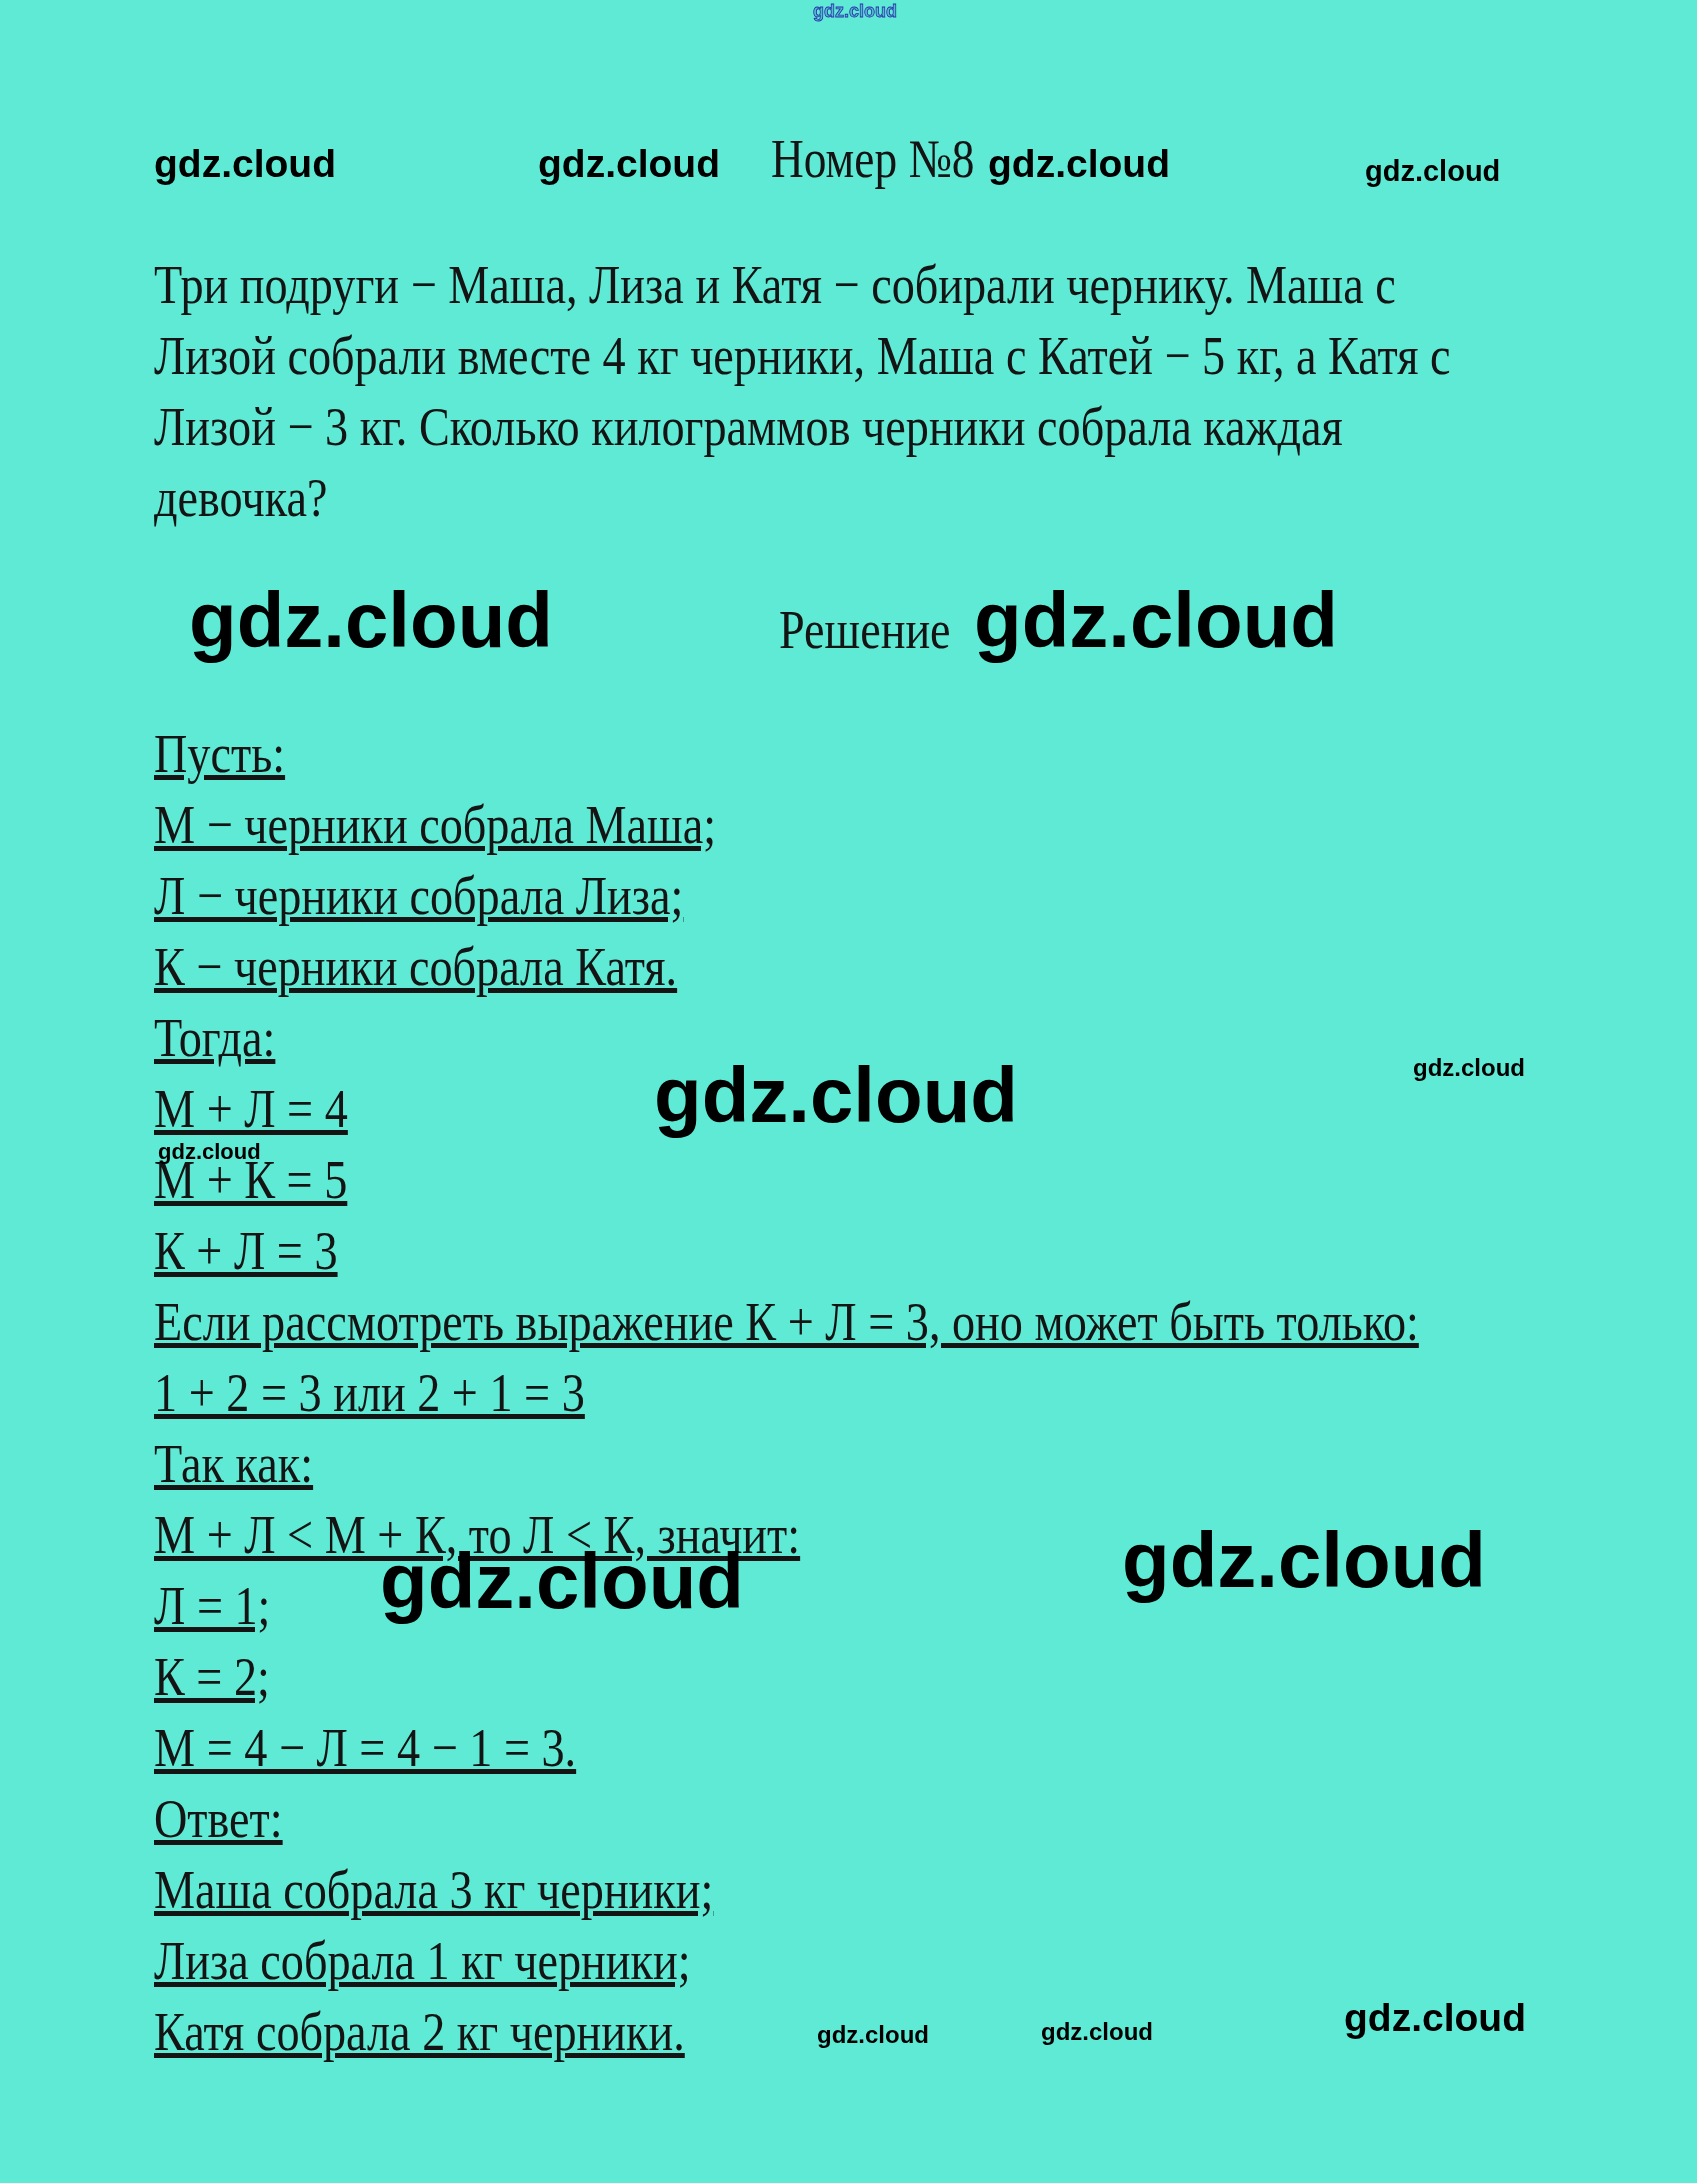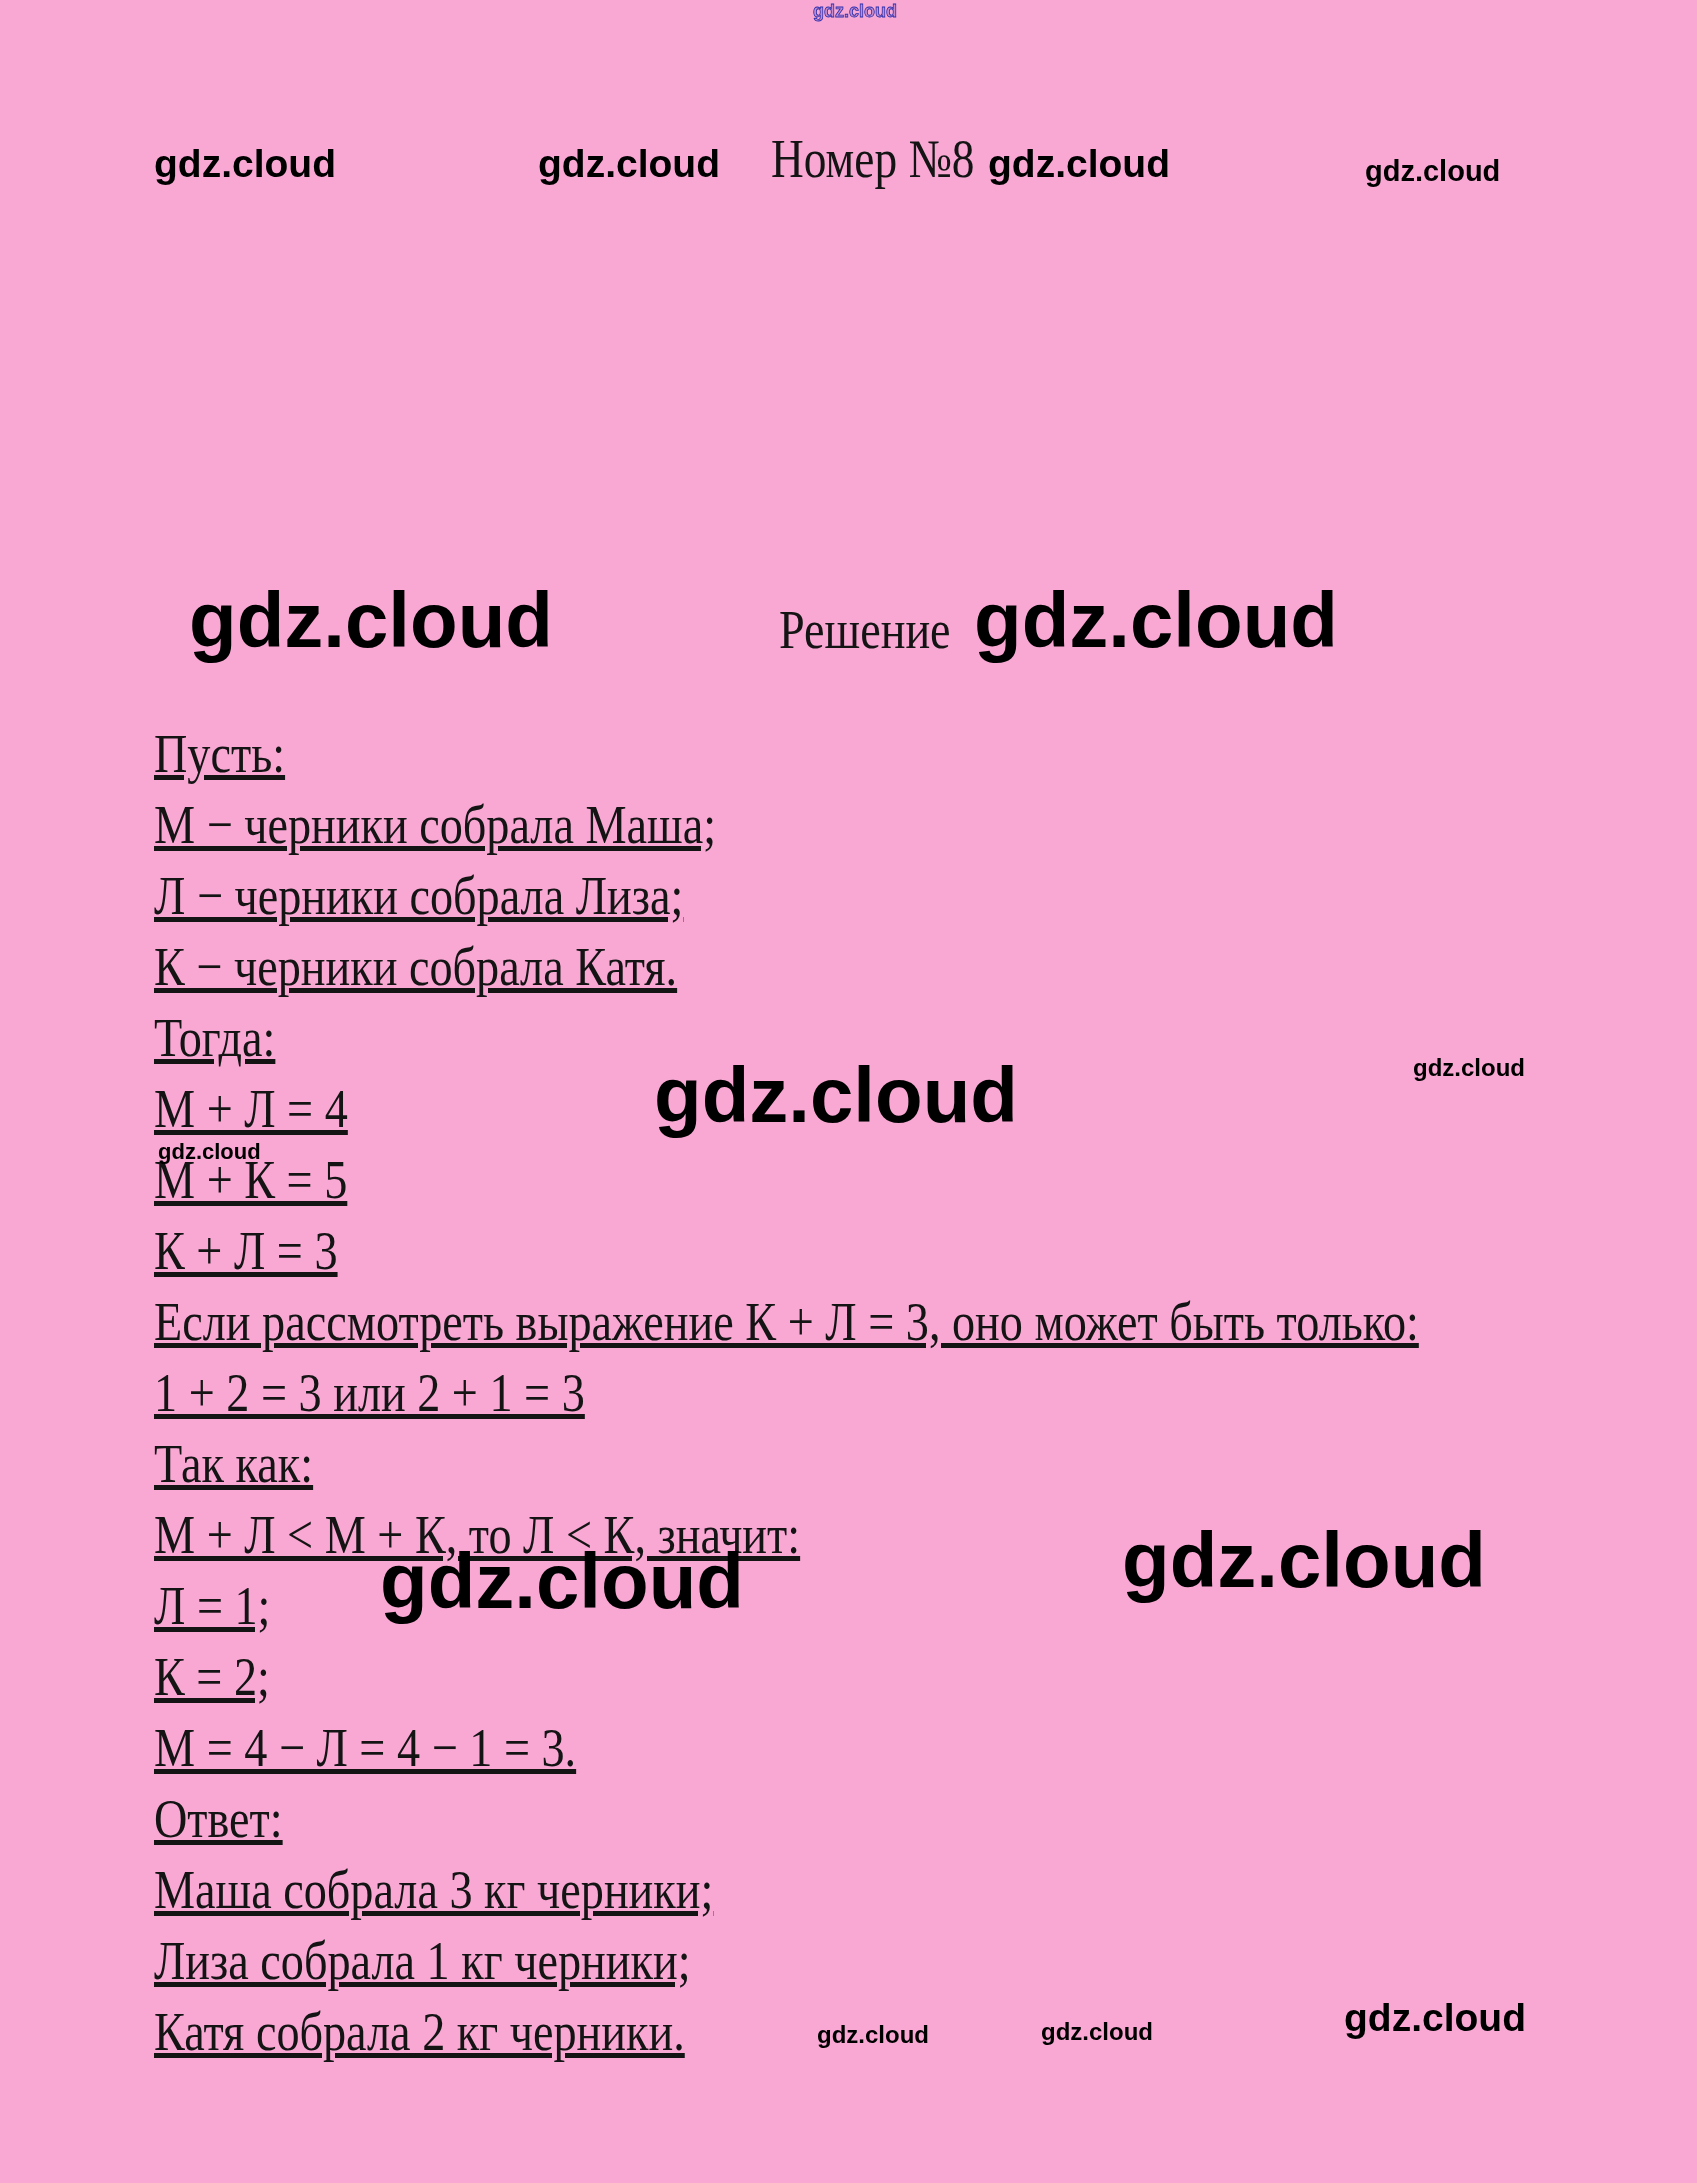--- a/index.html
+++ b/index.html
@@ -1,19 +1,19 @@
 <!DOCTYPE html>
 <html style="font-size:13px"><head>
 <meta charset="utf-8">
 <style>
   html,body { margin:0; padding:0; background:#ffffff; }
   .page {
     position:relative;
     width:1697px; height:2183px;
-    background:#f9a8d4;
+    background:#5eead4;
     overflow:hidden;
     font-family:"Liberation Serif","DejaVu Serif",serif;
     color:#141414;
   }
   
   .ts {
     font-family:"Liberation Serif","DejaVu Serif",serif;
     font-size:55px;
     white-space:nowrap;
     transform:scaleX(0.84);
@@ -69,20 +69,26 @@
 <div class="page">
 
   <span class="abs wm wm-top" style="left: 813px; top: 1.6px; -webkit-text-stroke: 0.8px rgb(43, 47, 174);">gdz.cloud</span>
 
   <span class="abs wm wm-head" style="left:154px; top:144px;">gdz.cloud</span>
   <span class="abs wm wm-head" style="left:538px; top:144px;">gdz.cloud</span>
   <span class="abs title-line" style="left:771px; top:132px;">Номер №8</span>
   <span class="abs wm wm-head" style="left:988px; top:144px;">gdz.cloud</span>
   <span class="abs wm" style="left:1365px; top:157px; font-size:29px;">gdz.cloud</span>
 
+  <div class="problem-block">
+    <div class="line ts">Три подруги − Маша, Лиза и Катя − собирали чернику. Маша с</div>
+    <div class="line ts">Лизой собрали вместе 4 кг черники, Маша с Катей − 5 кг, а Катя с</div>
+    <div class="line ts">Лизой − 3 кг. Сколько килограммов черники собрала каждая</div>
+    <div class="line ts">девочка?</div>
+  </div>
 
   <span class="abs wm wm-big" style="left:189px; top:581px;">gdz.cloud</span>
   <span class="abs heading-line" style="left:779px; top:602px;">Решение</span>
   <span class="abs wm wm-big" style="left:974px; top:581px;">gdz.cloud</span>
 
   <div class="solution-block">
     <div class="line ts">Пусть:</div>
     <div class="line ts">М − черники собрала Маша;</div>
     <div class="line ts">Л − черники собрала Лиза;</div>
     <div class="line ts">К − черники собрала Катя.</div>

